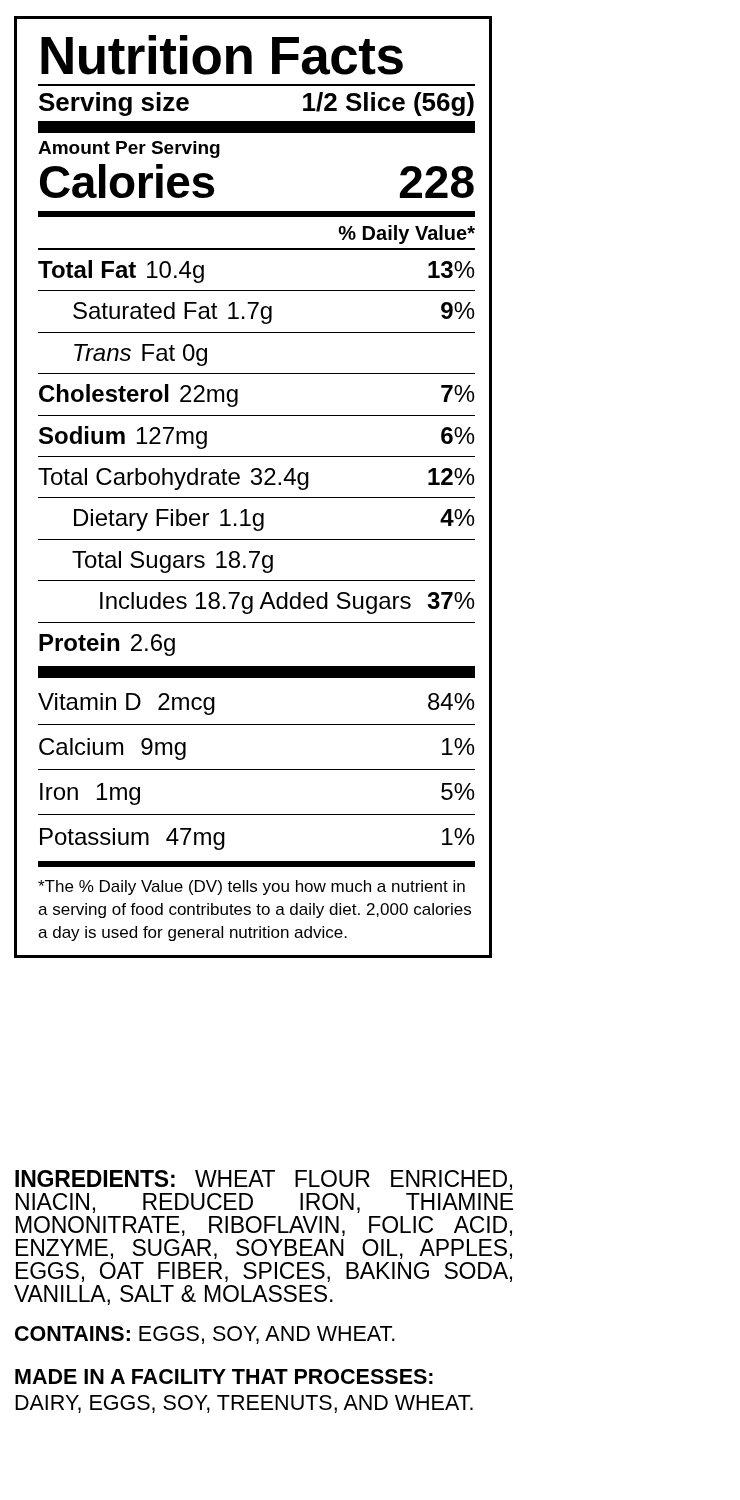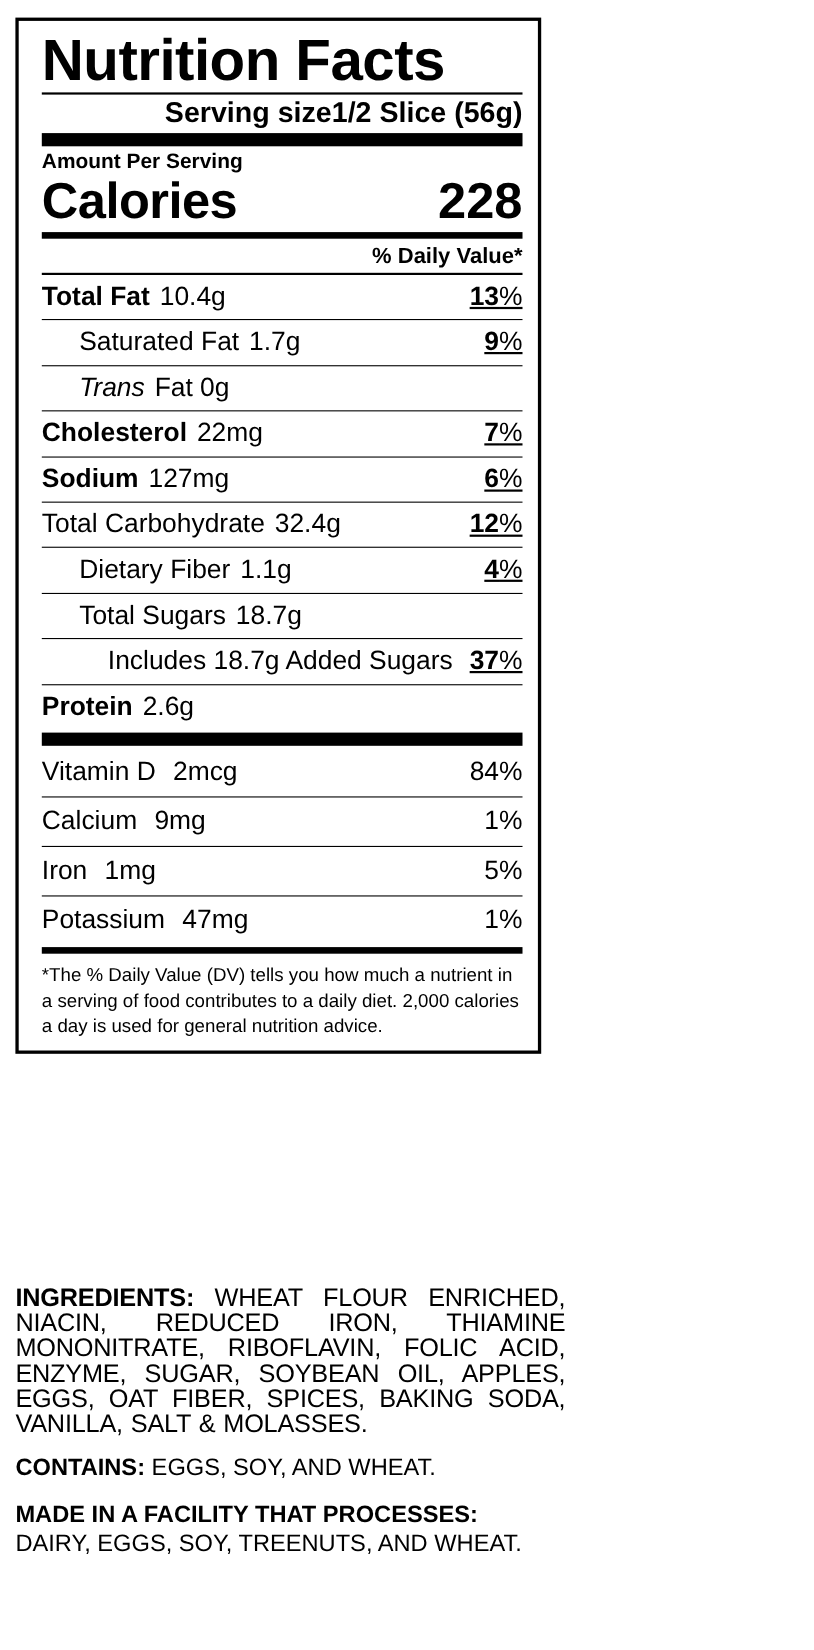--- a/index.html
+++ b/index.html
@@ -46,21 +46,21 @@
   }
 
   .nf-servings {
     font-size: 25px;
     line-height: 1.2;
     margin: 2px 0 0 0;
   }
 
   .nf-serving-size {
     display: flex;
-    justify-content: flex-end;
+    justify-content: space-between;
     align-items: baseline;
     font-size: 26px;
     font-weight: bold;
     margin: 1px 0 3px 0;
   }
   .nf-serving-size .ss-label { white-space: nowrap; }
   .nf-serving-size .ss-value { white-space: nowrap; }
 
   .rule-thick {
     border-top: 12px solid #000;
@@ -110,21 +110,21 @@
 
   .nf-row {
     display: flex;
     justify-content: space-between;
     align-items: baseline;
     font-size: 24px;
     padding: 7px 0 7px 0;
     line-height: 1.1;
   }
   .nf-row .left { display: flex; align-items: baseline; }
-  .nf-row .right { font-weight: bold; white-space: nowrap; text-decoration: underline; }
+  .nf-row .right { font-weight: bold; white-space: nowrap; }
   .nf-row .right .pct-sym { font-weight: normal; }
 
   .bold { font-weight: bold; }
   .ital { font-style: italic; }
   .nutrient-name { margin-right: 9px; white-space: nowrap; }
   .nutrient-val { white-space: nowrap; }
 
   .indent1 { padding-left: 34px; }
   .indent2 { padding-left: 60px; }
 

